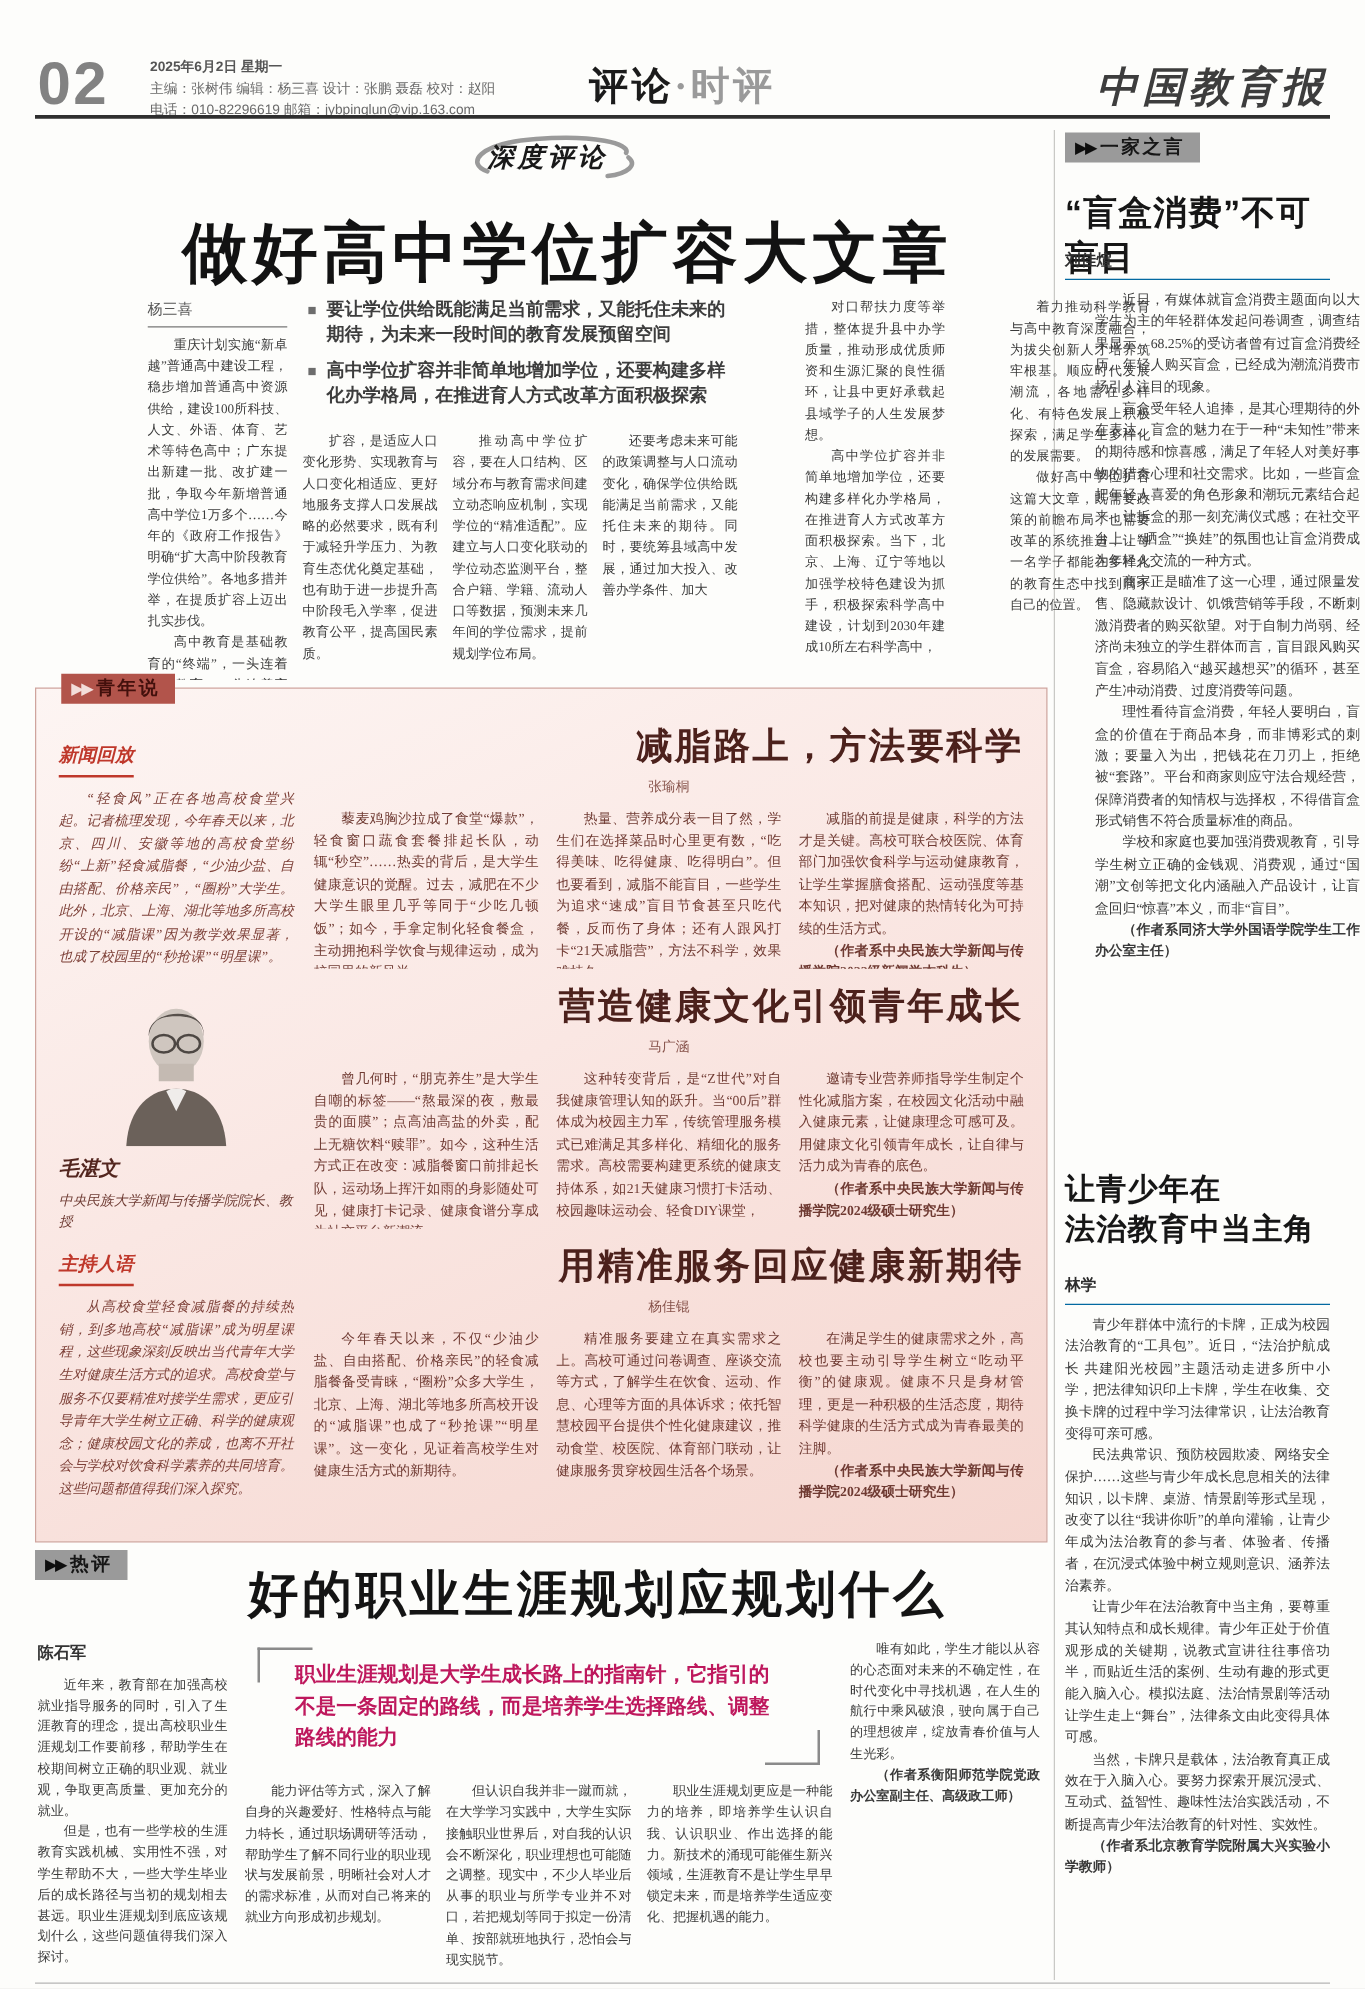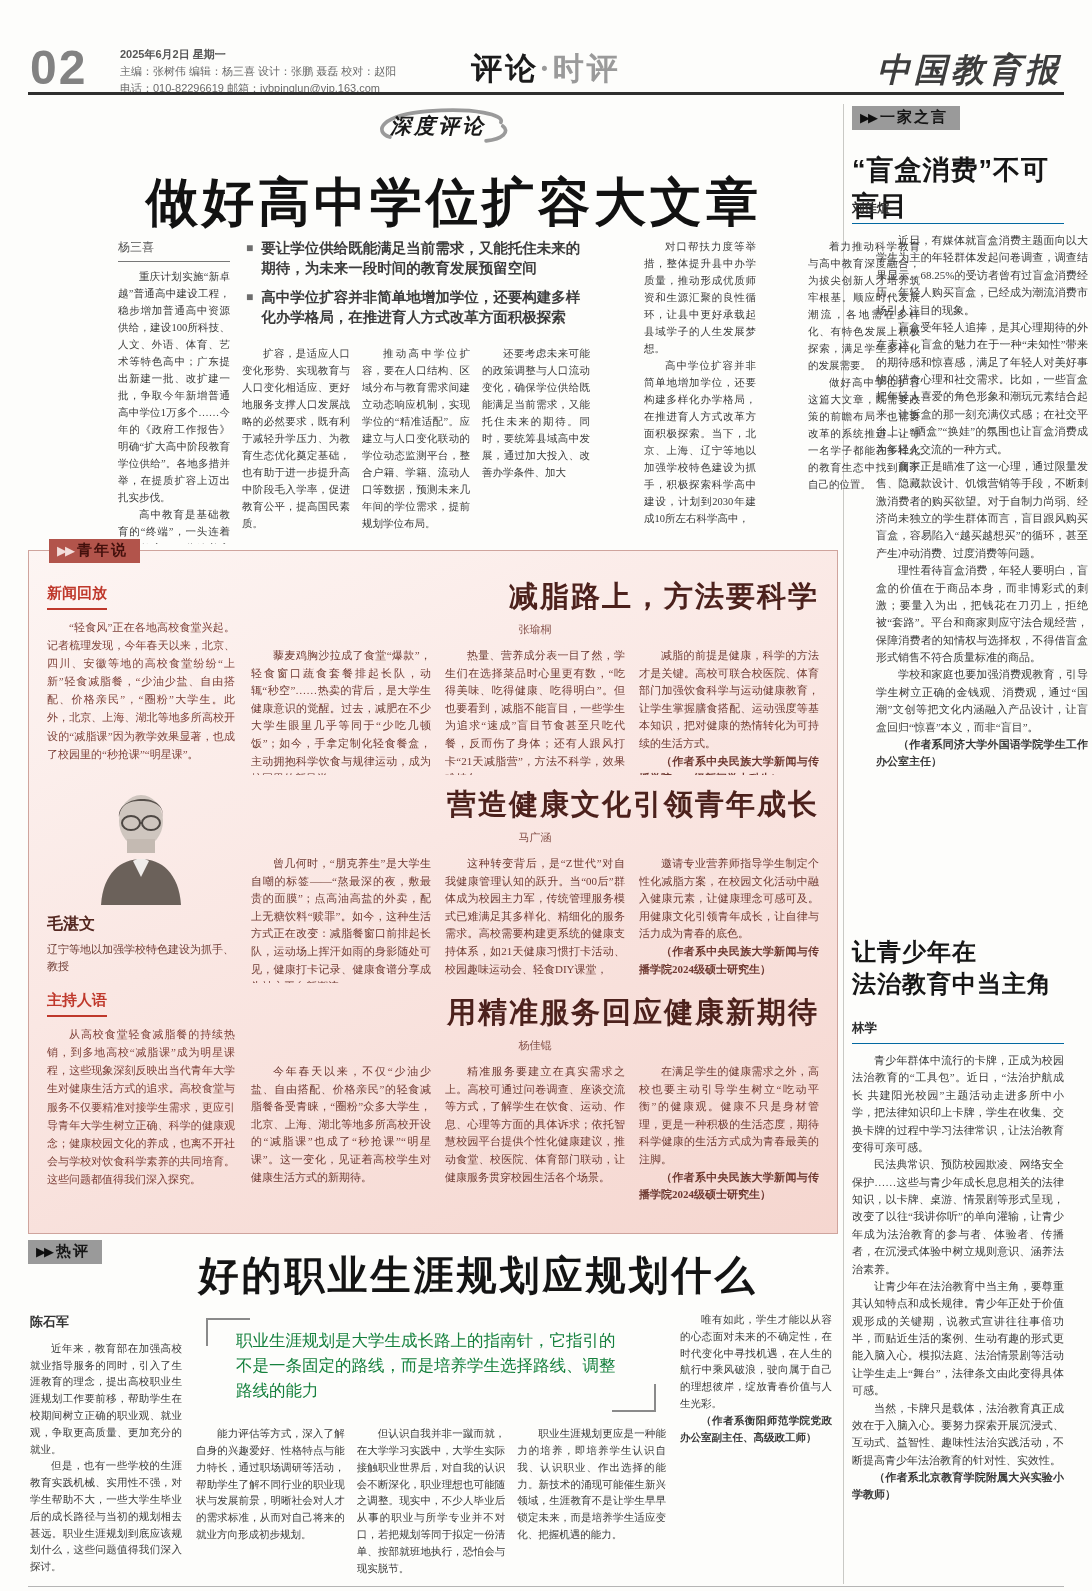--- a/index.html
+++ b/index.html
@@ -51,22 +51,22 @@
   .deep-midcols{display:flex;gap:12px;flex:1;overflow:hidden;}
   .deep-midcols .col{width:108px;}
   .deep-col5,.deep-col6{width:112px;flex:none;margin-left:40px;}
 
   
   .youth{position:absolute;left:28px;top:550px;width:808px;height:682px;
          background:linear-gradient(155deg,#fdf5f3 0%,#fae7e3 45%,#f5d6cf 100%);
          border:1px solid #cfa49d;}
   .youth-badge{position:absolute;left:20px;top:-12px;background:#b2544b;color:#43100c;}
   .youth-badge .arr{color:#f3ddda;}
-  .youth-left{position:absolute;left:18px;top:30px;width:188px;height:620px;color:#7d4038;
-              font-size:11px;line-height:1.65;}
+  .youth-left{position:absolute;left:18px;top:42px;width:188px;height:620px;color:#7d4038;
+              font-size:11px;line-height:1.65;font-style:italic;}
   .label-red{font-family:"Liberation Sans","DejaVu Sans",sans-serif;font-weight:bold;font-size:15px;
              color:#bf382b;border-bottom:2px solid #bf382b;display:inline-block;padding-bottom:2px;
              margin-bottom:8px;}
   .portrait{display:block;margin:14px auto 6px auto;}
   .host-name{font-family:"Liberation Sans","DejaVu Sans",sans-serif;font-weight:bold;font-size:16px;
              color:#53261f;margin:4px 0 4px 0;}
   .host-title{font-family:"Liberation Sans","DejaVu Sans",sans-serif;font-size:11px;color:#6e3b33;
               line-height:1.5;margin-bottom:14px;}
   .youth-right{position:absolute;left:222px;top:26px;width:568px;height:1196px;}
   .yart{margin-bottom:10px;}
@@ -83,21 +83,21 @@
                 font-weight:bold;color:#141414;letter-spacing:3px;
                 font-family:"Liberation Sans","DejaVu Sans",sans-serif;}
   .hot-body{position:absolute;left:30px;top:1312px;width:806px;height:268px;display:flex;gap:14px;
             font-size:10.5px;line-height:1.6;color:#3a3a3a;}
   .hot-col1{width:152px;flex:none;}
   .hot-byline{font-family:"Liberation Sans","DejaVu Sans",sans-serif;font-size:13px;font-weight:bold;
               color:#333;margin-bottom:8px;}
   .hot-mid{width:470px;flex:none;display:flex;flex-direction:column;}
   .pullquote{position:relative;margin:2px 10px 12px 10px;padding:14px 26px 12px 30px;
              font-family:"Liberation Sans","DejaVu Sans",sans-serif;font-size:16.5px;line-height:1.5;
-             font-weight:normal;color:#15803d;}
+             font-weight:bold;color:#be185d;}
   .pullquote::before{content:"";position:absolute;left:0;top:4px;width:42px;height:26px;
              border-left:2px solid #8a8a8a;border-top:2px solid #8a8a8a;}
   .pullquote::after{content:"";position:absolute;right:0;bottom:2px;width:42px;height:26px;
              border-right:2px solid #8a8a8a;border-bottom:2px solid #8a8a8a;}
   .hot-midcols{display:flex;gap:12px;flex:1;overflow:hidden;}
   .hot-midcols .col{flex:1;}
   .hot-col5{width:152px;flex:none;}
 
   
   .sb-badge1{position:absolute;left:852px;top:106px;}
@@ -197,21 +197,21 @@
         <ellipse cx="64" cy="44" rx="22" ry="26" fill="#cfc6bf"></ellipse>
         <path d="M42 40 C 40 18, 88 14, 86 40 C 86 30, 80 24, 64 24 C 48 24, 44 30, 42 40 Z" fill="#57504b"></path>
         <rect x="50" y="62" width="28" height="14" fill="#c4bab2"></rect>
         <path d="M24 128 C 26 96, 44 82, 64 82 C 84 82, 102 96, 104 128 Z" fill="#6b615a"></path>
         <path d="M56 84 L64 100 L72 84 L68 82 L60 82 Z" fill="#efecea"></path>
         <ellipse cx="54" cy="46" rx="9" ry="7" fill="none" stroke="#4d4743" stroke-width="2"></ellipse>
         <ellipse cx="74" cy="46" rx="9" ry="7" fill="none" stroke="#4d4743" stroke-width="2"></ellipse>
         <line x1="63" y1="46" x2="65" y2="46" stroke="#4d4743" stroke-width="2"></line>
       </svg>
       <div class="host-name">毛湛文</div>
-      <div class="host-title">辽宁等地以加强学校特色建设为抓手、教授</div>
+      <div class="host-title">中央民族大学新闻与传播学院院长、教授</div>
       <div class="label-red">主持人语</div>
       <div class="para-block">
           <p>从高校食堂轻食减脂餐的持续热销，到多地高校“减脂课”成为明星课程，这些现象深刻反映出当代青年大学生对健康生活方式的追求。高校食堂与服务不仅要精准对接学生需求，更应引导青年大学生树立正确、科学的健康观念；健康校园文化的养成，也离不开社会与学校对饮食科学素养的共同培育。这些问题都值得我们深入探究。</p>
         </div>
     </div>
 
     <div class="youth-right">
       <div class="yart y1">
         <div class="yart-title">减脂路上，方法要科学</div>
         <div class="yart-byline">张瑜桐</div>

